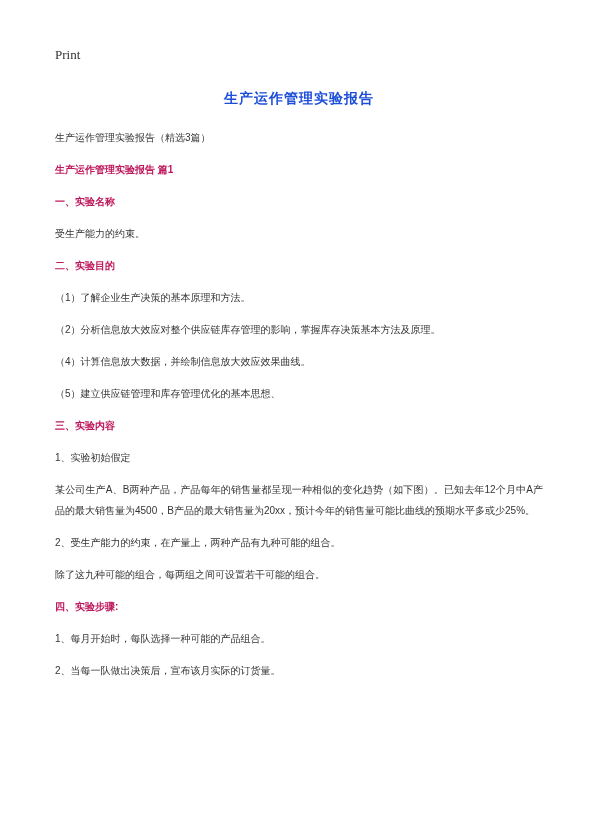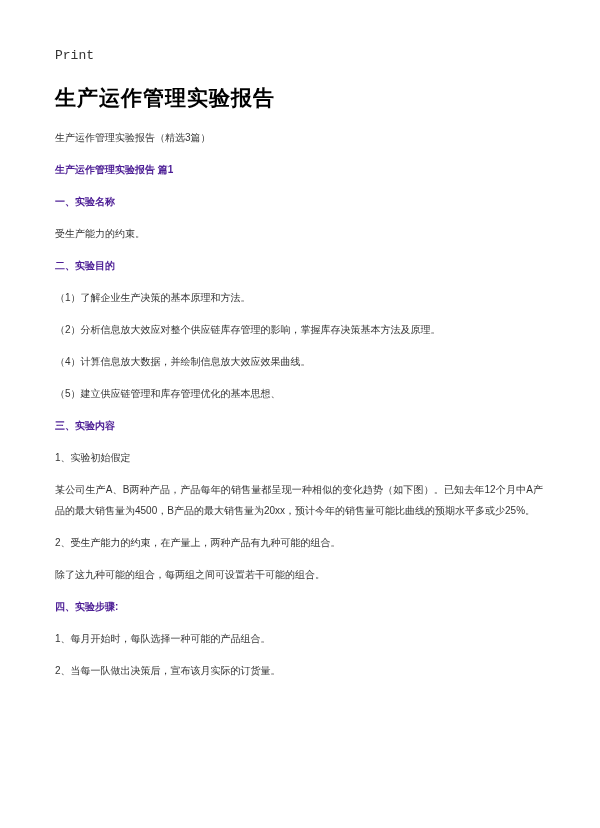--- a/index.html
+++ b/index.html
@@ -13,45 +13,45 @@
     height: 828px;
     background: #ffffff;
     overflow: hidden;
     font-family: "Liberation Sans", sans-serif;
     color: #2f2f2f;
   }
   .content {
     padding: 45px 57px 0 55px;
   }
   .print-label {
-    font-family: Liberation Mono, monospace;
+    font-family: Liberation Serif, serif;
     font-size: 13px;
     line-height: 14px;
     color: #333333;
     display: inline-block;
     cursor: pointer;
   }
   .doc-title {
-    font-size: 21px;
+    font-size: 14px;
     font-weight: bold;
-    text-align: left;
+    text-align: center;
     line-height: 30px;
     margin: 20px 0 14px 0;
-    color: #000000;
+    color: #1d4ed8;
     letter-spacing: 1px;
   }
   .doc-body p {
     font-size: 10px;
     line-height: 21px;
     margin: 11px 0;
     text-align: justify;
   }
   .doc-body p.doc-heading {
     font-weight: bold;
-    color: #4c1d95;
+    color: #be185d;
   }
   .doc-body p.doc-para {
     color: #343434;
   }
 </style>
 </head>
 <body>
 
 <div class="page">
   <div class="content">

